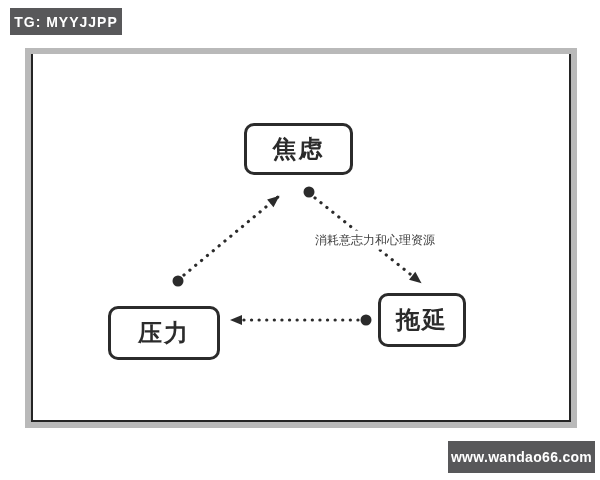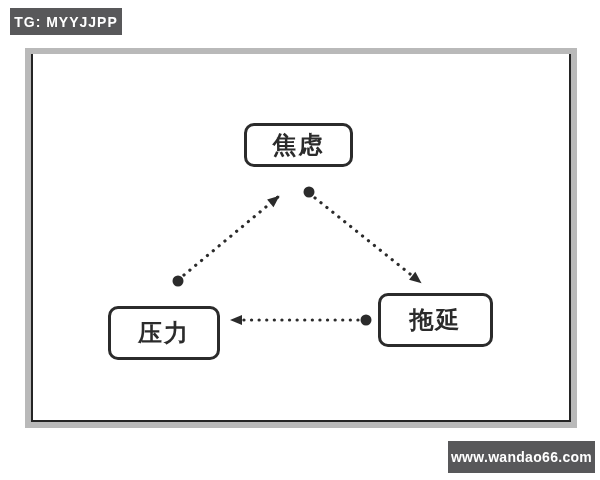--- a/index.html
+++ b/index.html
@@ -75,23 +75,23 @@
     border: 3px solid #2b2b2b;
     border-radius: 10px;
     display: flex;
     align-items: center;
     justify-content: center;
     font-size: 24px;
     font-weight: 700;
     color: #2b2b2b;
     letter-spacing: 2px;
   }
-  .node-anxiety        { left: 213px; top: 69px;  width: 109px; height: 44px; }
+  .node-anxiety        { left: 213px; top: 69px;  width: 109px; height: 52px; }
   .node-pressure       { left: 77px;  top: 252px; width: 112px; height: 54px; }
-  .node-procrastination{ left: 347px; top: 239px; width: 115px; height: 54px; }
+  .node-procrastination{ left: 347px; top: 239px; width: 88px; height: 54px; }
   .edge-label {
     position: absolute;
     transform: translate(-50%, -50%);
     font-size: 12px;
     color: #404040;
     background: #ffffff;
     padding: 1px 4px;
     white-space: nowrap;
   }
   .edge-label-1 { left: 207px; top: 185px; }
@@ -139,20 +139,21 @@
 
       <div class="node node-pressure">
         <span>压力</span>
       </div>
 
       <div class="node node-procrastination">
         <span>拖延</span>
       </div>
 
 
+      <div class="edge-label edge-label-2">消耗意志力和心理资源</div>
 
 
     </div>
   </div>
 
   <div class="badge badge-site">
     <span>www.wandao66.com</span>
   </div>
 
 </div>

